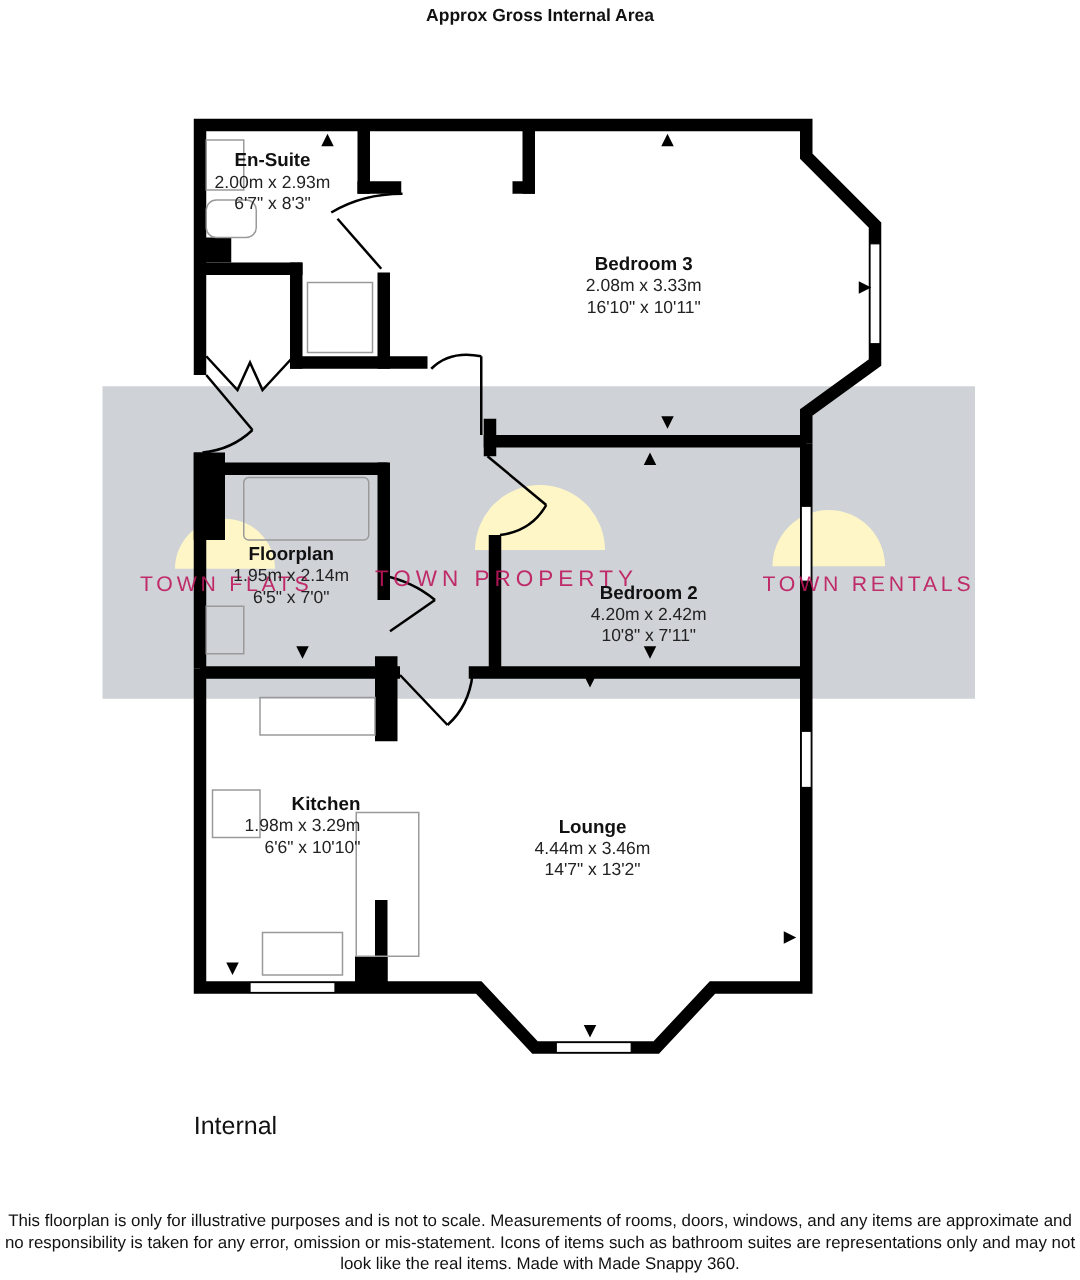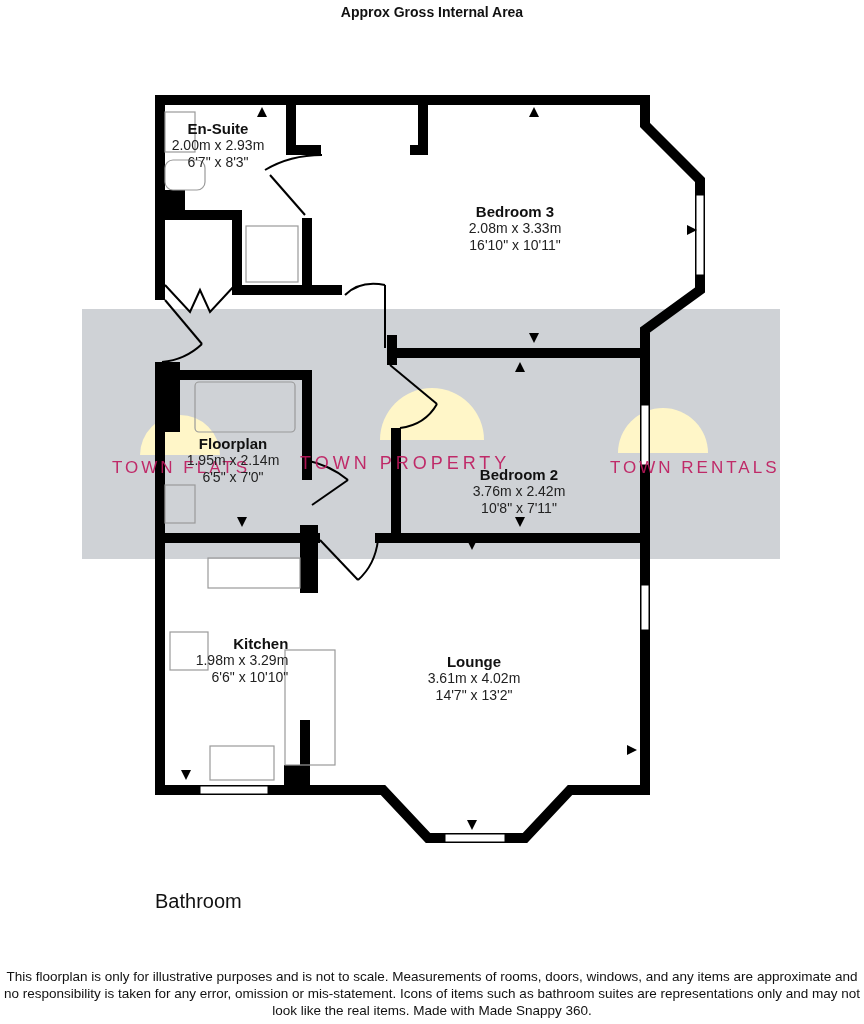--- a/index.html
+++ b/index.html
@@ -140,28 +140,28 @@
   <div>2.08m x 3.33m</div>
   <div>16'10" x 10'11"</div>
 </div>
 <div class="room-label" style="left:233px; top:435px;">
   <div class="name">Floorplan</div>
   <div>1.95m x 2.14m</div>
   <div>6'5" x 7'0"</div>
 </div>
 <div class="room-label" style="left:519px; top:420px;margin-top:46px;">
   <div class="name">Bedroom 2</div>
-  <div>3.76m x 2.42m</div>
+  <div>4.20m x 2.42m</div>
   <div>10'8" x 7'11"</div>
 </div>
 <div class="room-label" style="left:242px; top:635px;text-align:right;">
   <div class="name">Kitchen</div>
   <div>1.98m x 3.29m</div>
   <div>6'6" x 10'10"</div>
 </div>
 <div class="room-label" style="left:474px; top:653px;">
   <div class="name">Lounge</div>
-  <div>3.61m x 4.02m</div>
+  <div>4.44m x 3.46m</div>
   <div>14'7" x 13'2"</div>
 </div>
 
-<div class="plan-caption">Bathroom</div>
+<div class="plan-caption">Internal</div>
 <div class="disclaimer">This floorplan is only for illustrative purposes and is not to scale. Measurements of rooms, doors, windows, and any items are approximate and no responsibility is taken for any error, omission or mis-statement. Icons of items such as bathroom suites are representations only and may not look like the real items. Made with Made Snappy 360.</div>
 
 </body></html>

